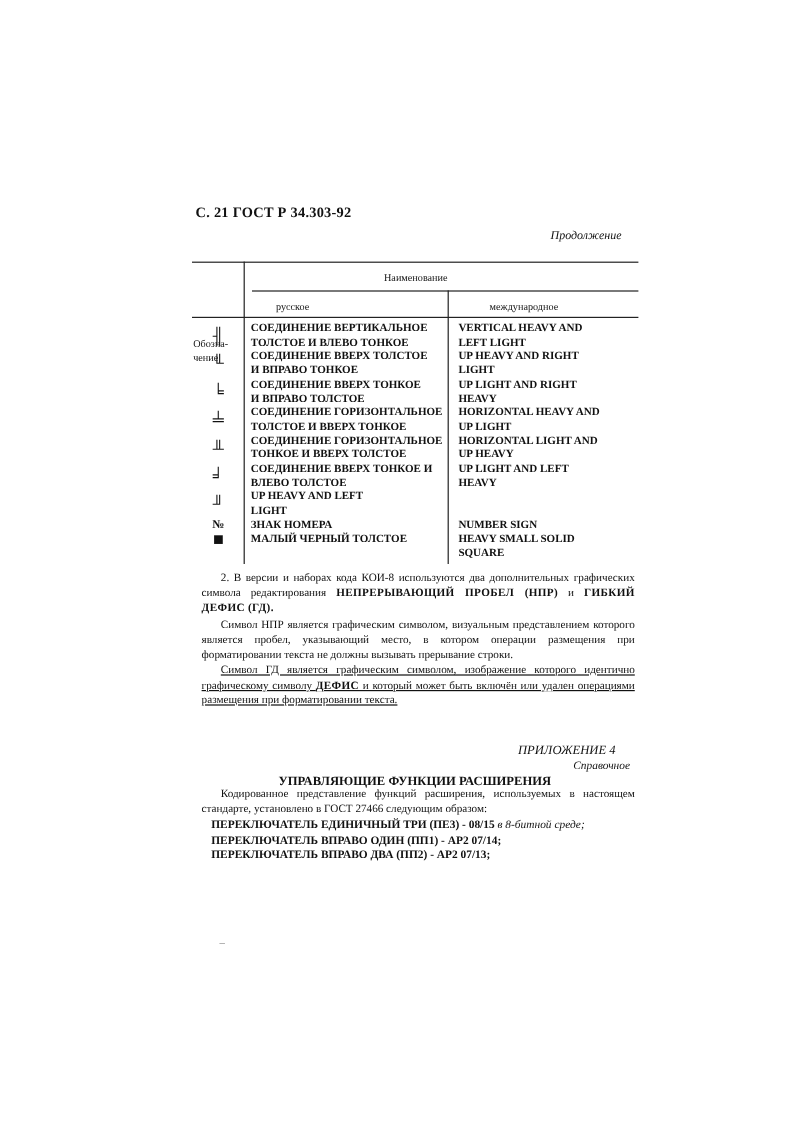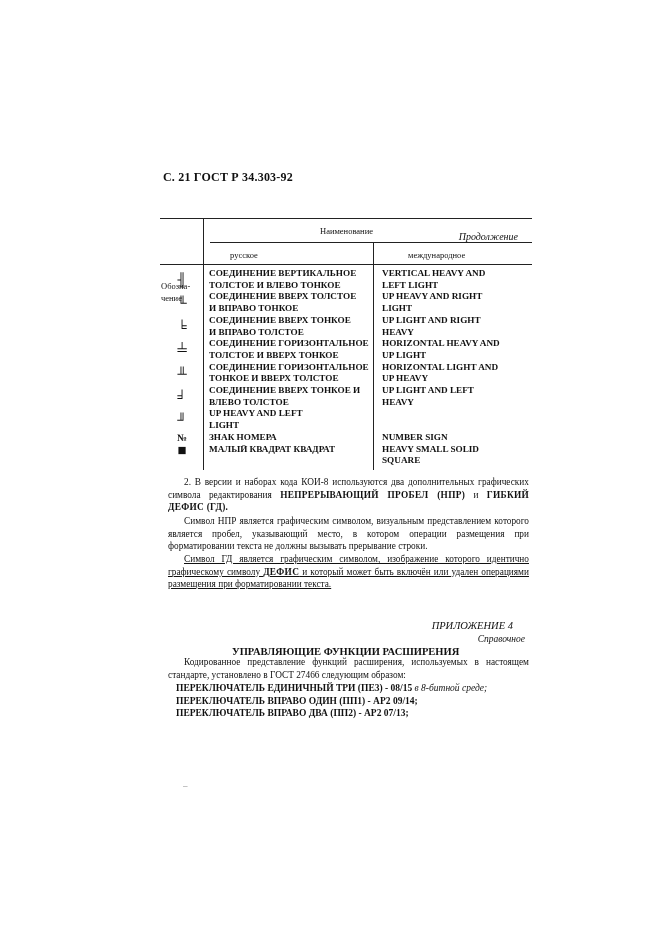--- a/index.html
+++ b/index.html
@@ -1,20 +1,20 @@
 <!DOCTYPE html>
 <html><head>
 <meta charset="utf-8">
 <style>
   html, body { margin: 0; padding: 0; background: #ffffff; }
   body { width: 661px; height: 935px; position: relative; overflow: hidden;
          font-family: "Liberation Serif", "DejaVu Serif", serif; color: #111; }
   .abs { position: absolute; }
   .hdr { left: 163px; top: 170px; font-size: 12px; font-weight: bold; letter-spacing: 0.2px; }
-  .cont { right: 143px; top: 191px; font-size: 10px; font-style: italic; margin-top: 40px; }
+  .cont { right: 143px; top: 191px; font-size: 10px; font-style: italic; }
   .hline { position: absolute; height: 1px; background: #222; }
   .vline { position: absolute; width: 1px; background: #222; }
   .th { font-size: 8.5px; }
   .rows { left: 160px; top: 268px; width: 372px; }
   .row { display: flex; font-size: 9.2px; font-weight: bold; line-height: 11.7px; }
   .row .sym { width: 44px; text-align: center; font-size: 13px; line-height: 23px; font-weight: normal; }
   .row .ru { width: 168px; padding-left: 5px; white-space: pre-line; }
   .row .en { width: 150px; padding-left: 5px; white-space: pre-line; }
   .para { left: 168px; width: 361px; font-size: 9.3px; line-height: 12.6px; text-align: justify; }
   .para .ind { display: inline-block; width: 16px; }
@@ -91,21 +91,21 @@
     <div class="en">UP HEAVY AND LEFT
 LIGHT</div>
   </div>
   <div class="row">
     <div class="sym" style="line-height:11.7px; font-size:10px; font-weight:bold;">№</div>
     <div class="ru">ЗНАК НОМЕРА</div>
     <div class="en">NUMBER SIGN</div>
   </div>
   <div class="row">
     <div class="sym" style="line-height:12px; font-size:15px;">■</div>
-    <div class="ru">МАЛЫЙ КВАДРАТ КВАДРАТ</div>
+    <div class="ru">МАЛЫЙ ЧЕРНЫЙ ТОЛСТОЕ</div>
     <div class="en">HEAVY SMALL SOLID
 SQUARE</div>
   </div>
 </div>
 
 <div class="abs para" style="top:476px;">
   <span class="ind"></span><span>2. В версии и наборах кода КОИ-8 используются два дополнительных графических символа редактирования </span><b>НЕПРЕРЫВАЮЩИЙ ПРОБЕЛ (НПР)</b><span> и </span><b>ГИБКИЙ ДЕФИС (ГД).</b>
 </div>
 <div class="abs para" style="top:515px;">
   <span class="ind"></span><span>Символ НПР является графическим символом, визуальным представлением которого является пробел, указывающий место, в котором операции размещения при форматировании текста не должны вызывать прерывание строки.</span>
@@ -117,17 +117,17 @@
 <div class="abs app">ПРИЛОЖЕНИЕ 4</div>
 <div class="abs ref">Справочное</div>
 <div class="abs apptitle">УПРАВЛЯЮЩИЕ ФУНКЦИИ РАСШИРЕНИЯ</div>
 
 <div class="abs para" style="top:656px;">
   <span class="ind"></span><span>Кодированное представление функций расширения, используемых в настоящем стандарте, установлено в ГОСТ 27466 следующим образом:</span>
 </div>
 
 <div class="abs items">
   <div class="it"><b>ПЕРЕКЛЮЧАТЕЛЬ ЕДИНИЧНЫЙ ТРИ</b> <b>(ПЕ3) - 08/15</b><i> в 8-битной среде;</i></div>
-  <div class="it"><b>ПЕРЕКЛЮЧАТЕЛЬ ВПРАВО ОДИН</b> <b>(ПП1) - АР2 09/14;</b><i></i></div>
+  <div class="it"><b>ПЕРЕКЛЮЧАТЕЛЬ ВПРАВО ОДИН</b> <b>(ПП1) - АР2 07/14;</b><i></i></div>
   <div class="it"><b>ПЕРЕКЛЮЧАТЕЛЬ ВПРАВО ДВА</b> <b>(ПП2) - АР2 07/13;</b><i></i></div>
 </div>
 
 <div class="abs" style="left:183px; top:780px; font-size:9px; color:#777;">–</div>
 
 </body></html>

